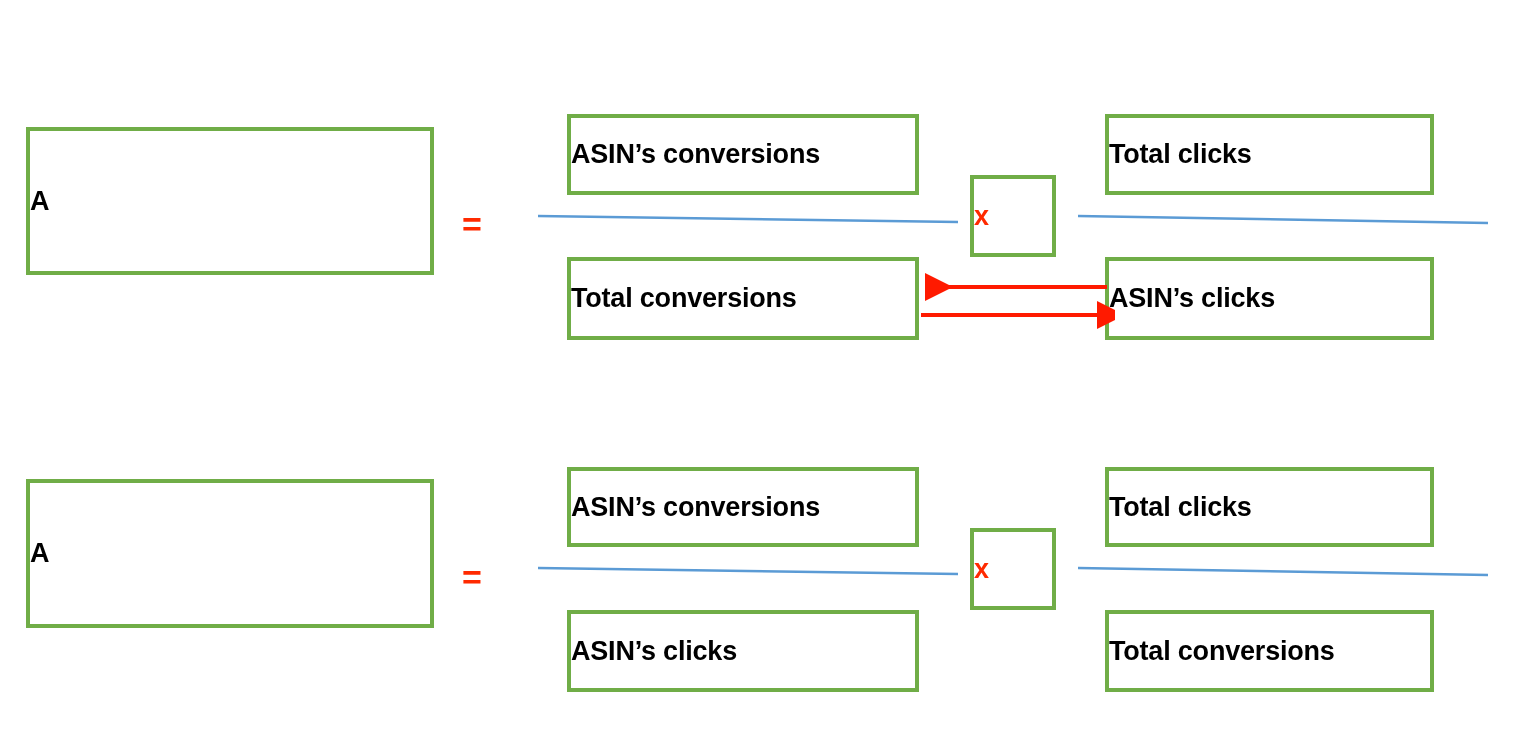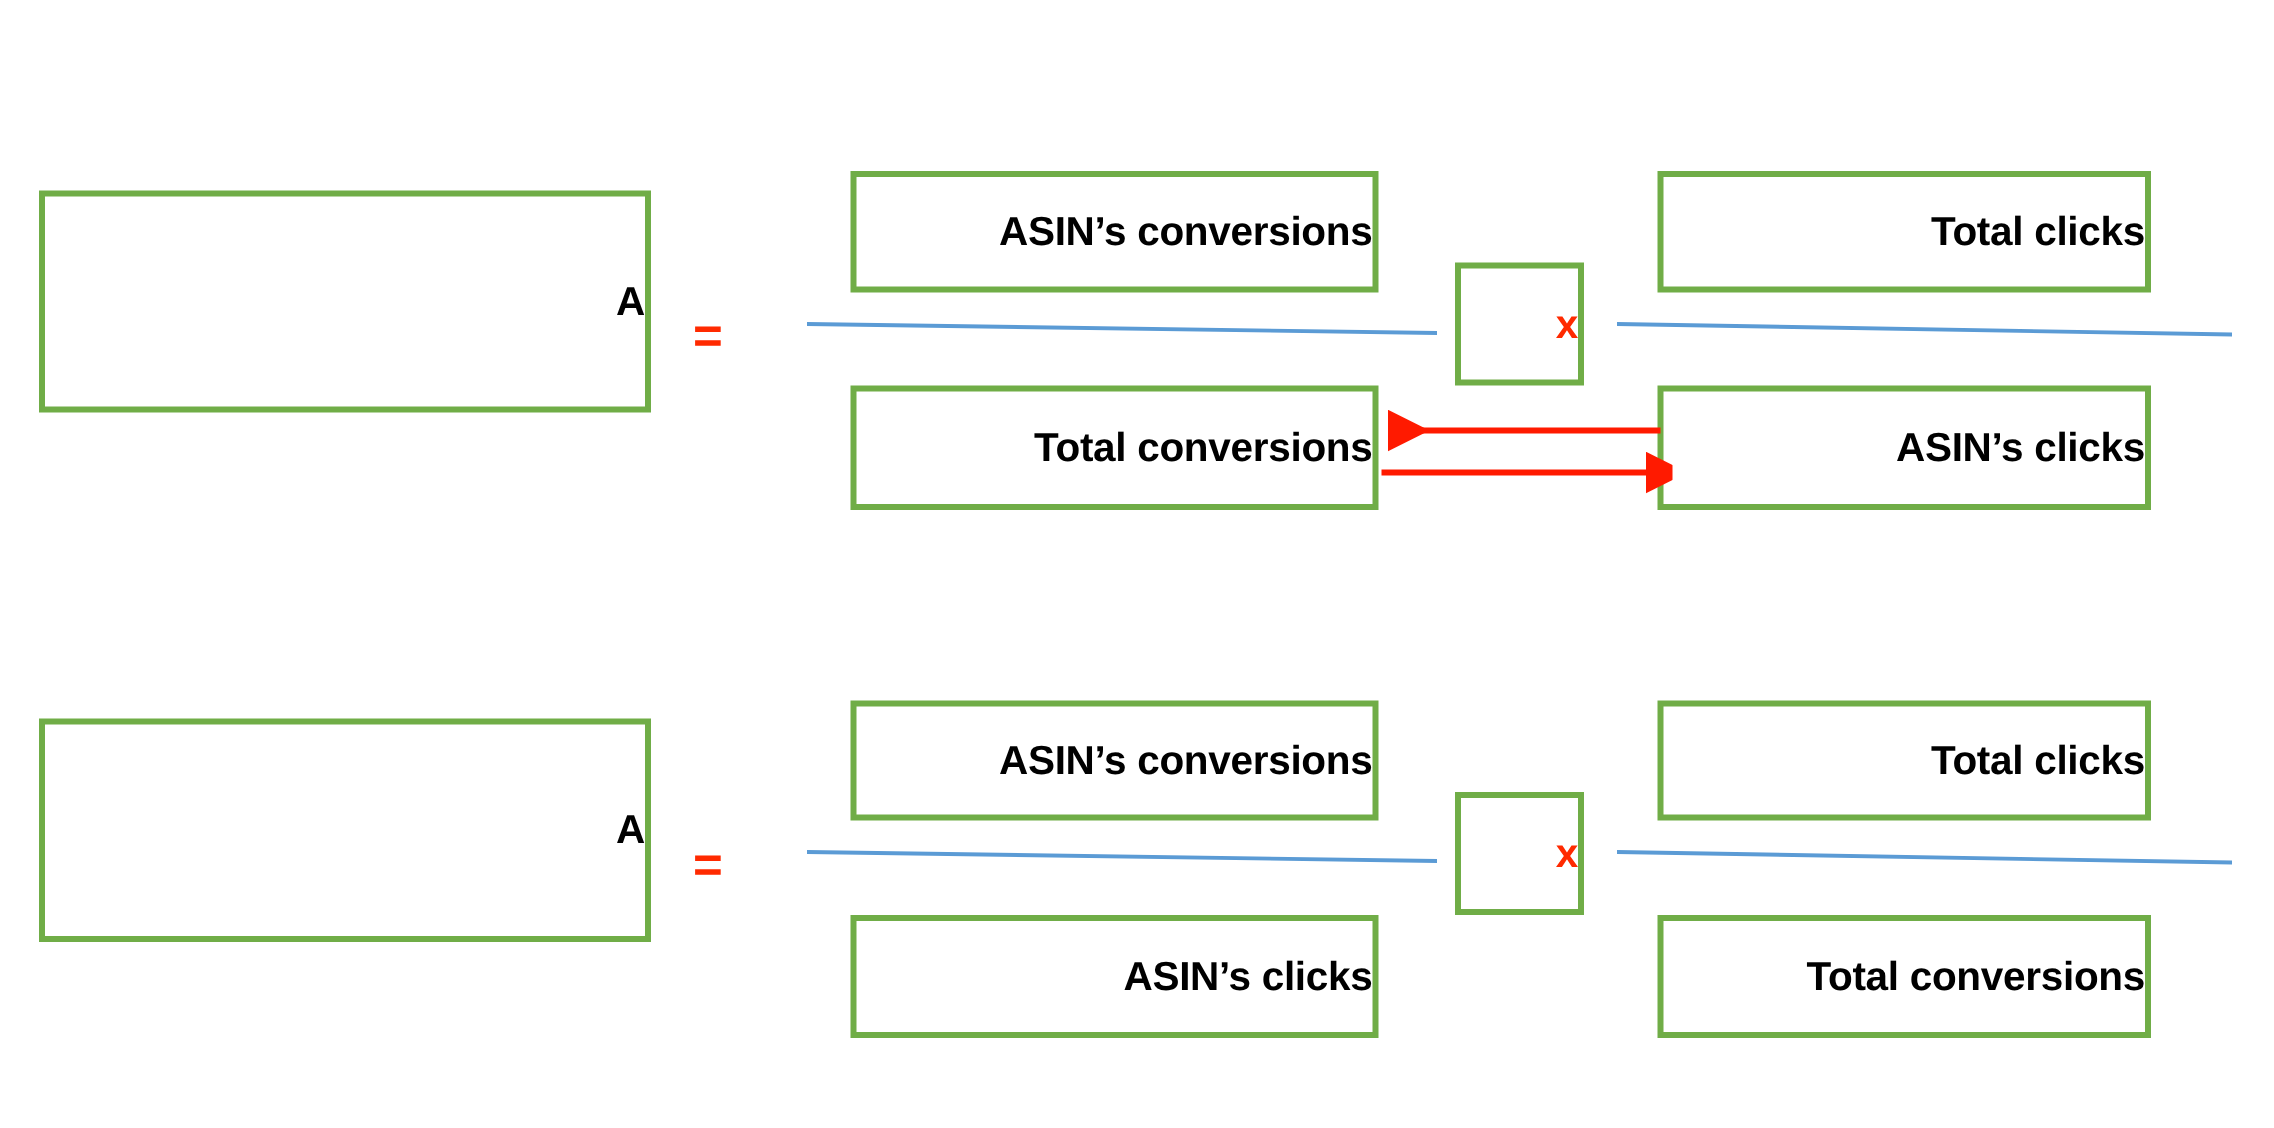--- a/index.html
+++ b/index.html
@@ -22,21 +22,21 @@
   .abs { position: absolute; }
 
   
   .gbox {
     position: absolute;
     box-sizing: border-box;
     border: 4px solid #70AD47;
     background: #ffffff;
     display: flex;
     align-items: center;
-    justify-content: flex-end;
+    justify-content: flex-start;
     color: #000000;
     font-weight: bold;
     font-family: "Liberation Sans", sans-serif;
     letter-spacing: -0.2px;
   }
 
   
   .result-box {
     font-size: 27px;
   }

